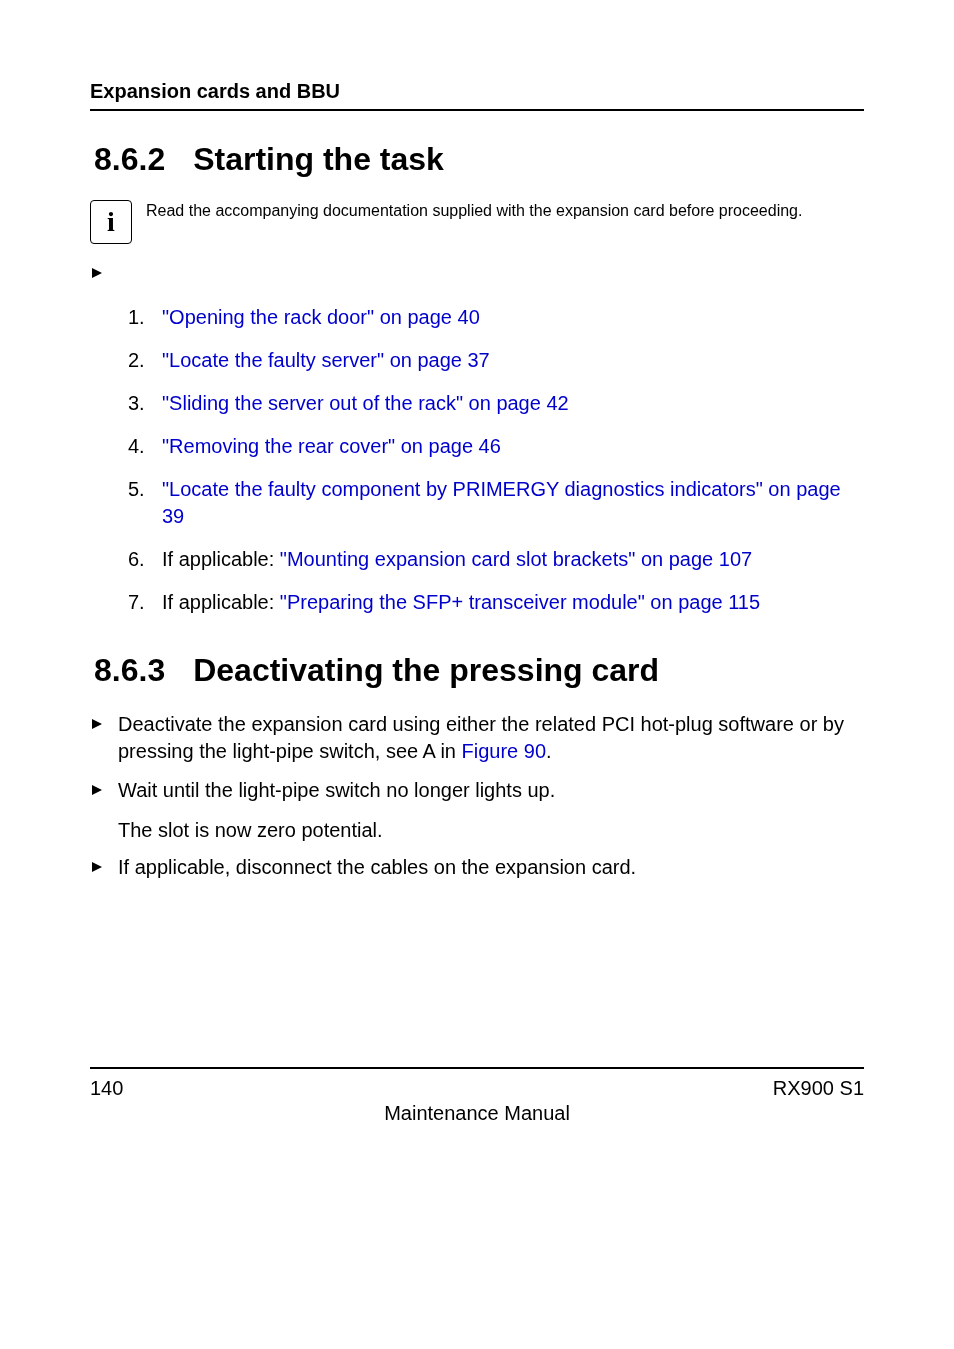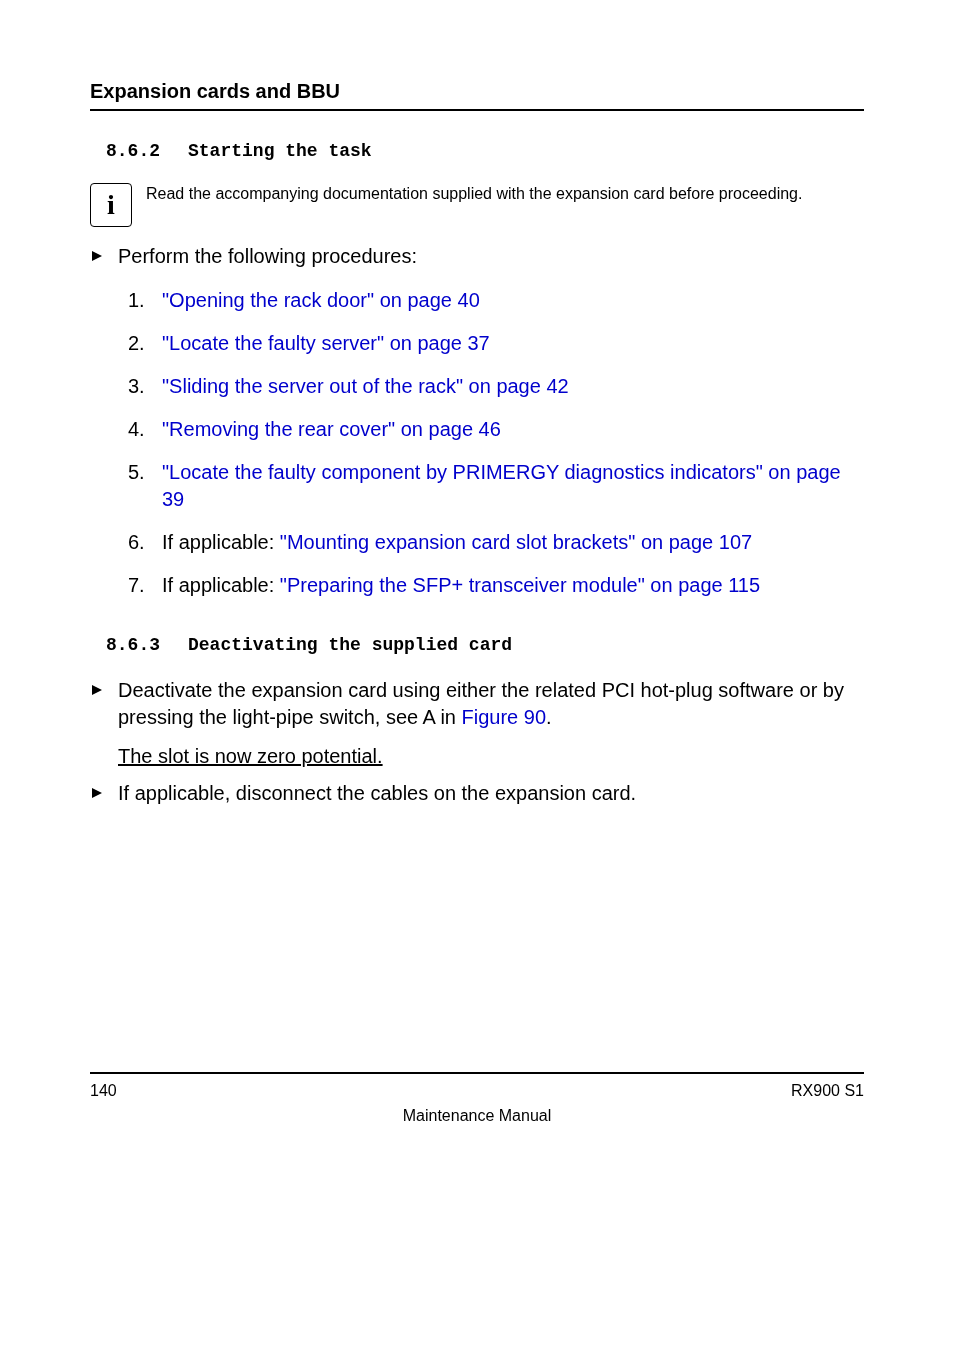--- a/index.html
+++ b/index.html
@@ -24,23 +24,22 @@
     font-size: 20px;
     margin-bottom: 6px;
   }
   .header-rule {
     border: none;
     border-top: 2.5px solid #000;
     margin: 0 0 30px 0;
   }
   .section-heading {
     font-weight: bold;
-    font-size: 18px;
-    margin: 28px 0 22px 16px;
-    font-family: Liberation Mono, monospace;
+    font-size: 32px;
+    margin: 28px 0 22px 4px;
   }
   .section-heading .num {
     display: inline-block;
     margin-right: 28px;
   }
   .info-block {
     display: flex;
     align-items: flex-start;
     margin-bottom: 16px;
   }
@@ -99,37 +98,36 @@
     width: 34px;
     flex: 0 0 auto;
   }
   .link {
     color: #0000cc;
   }
   .body-p {
     font-size: 20px;
     line-height: 1.35;
     margin: 10px 0 10px 28px;
-    text-decoration: underline;
   }
   .footer {
     position: absolute;
     left: 90px;
     right: 90px;
     bottom: 60px;
   }
   .footer-rule {
     border: none;
     border-top: 2.5px solid #000;
     margin: 0 0 8px 0;
   }
   .footer-row {
     display: flex;
     justify-content: space-between;
-    font-size: 16px;
+    font-size: 20px;
   }
   .footer-center {
     position: absolute;
     left: 0;
     right: 0;
     text-align: center;
     margin-top: 25px;
   }
 </style>
 </head>
@@ -150,21 +148,20 @@
     </div>
     <div class="info-text">Read the accompanying documentation supplied with the expansion card before proceeding.</div>
   </div>
 
   <div class="bullet-row">
     <div class="bullet-marker">
       <svg width="14" height="14" viewBox="0 0 14 14">
           <polygon points="2,2 12,7 2,12" fill="#000"></polygon>
         </svg>
     </div>
-    <div class="bullet-body">Perform the following procedures:</div>
   </div>
 
   <div class="ol">
     <div class="li">
       <span class="num">1.</span>
       <span><span></span><span class="link">"Opening the rack door" on page 40</span><span></span></span>
     </div>
     <div class="li">
       <span class="num">2.</span>
       <span><span></span><span class="link">"Locate the faulty server" on page 37</span><span></span></span>
@@ -185,34 +182,44 @@
       <span class="num">6.</span>
       <span><span>If applicable: </span><span class="link">"Mounting expansion card slot brackets" on page 107</span><span></span></span>
     </div>
     <div class="li">
       <span class="num">7.</span>
       <span><span>If applicable: </span><span class="link">"Preparing the SFP+ transceiver module" on page 115</span><span></span></span>
     </div>
   </div>
 
   <h2 class="section-heading" style="margin-top:36px;">
-    <span class="num">8.6.3</span><span>Deactivating the supplied card</span>
+    <span class="num">8.6.3</span><span>Deactivating the pressing card</span>
   </h2>
 
   <div class="bullet-row">
     <div class="bullet-marker">
       <svg width="14" height="14" viewBox="0 0 14 14">
           <polygon points="2,2 12,7 2,12" fill="#000"></polygon>
         </svg>
     </div>
     <div class="bullet-body">
       <span>Deactivate the expansion card using either the related PCI hot-plug software or by pressing the light-pipe switch, see A in </span><span class="link">Figure 90</span><span>.</span>
     </div>
   </div>
 
+  <div class="bullet-row">
+    <div class="bullet-marker">
+      <svg width="14" height="14" viewBox="0 0 14 14">
+          <polygon points="2,2 12,7 2,12" fill="#000"></polygon>
+        </svg>
+    </div>
+    <div class="bullet-body">
+      <span>Wait until the light-pipe switch no longer lights up.</span>
+    </div>
+  </div>
 
   <div class="body-p">The slot is now zero potential.</div>
 
   <div class="bullet-row">
     <div class="bullet-marker">
       <svg width="14" height="14" viewBox="0 0 14 14">
           <polygon points="2,2 12,7 2,12" fill="#000"></polygon>
         </svg>
     </div>
     <div class="bullet-body">If applicable, disconnect the cables on the expansion card.</div>

